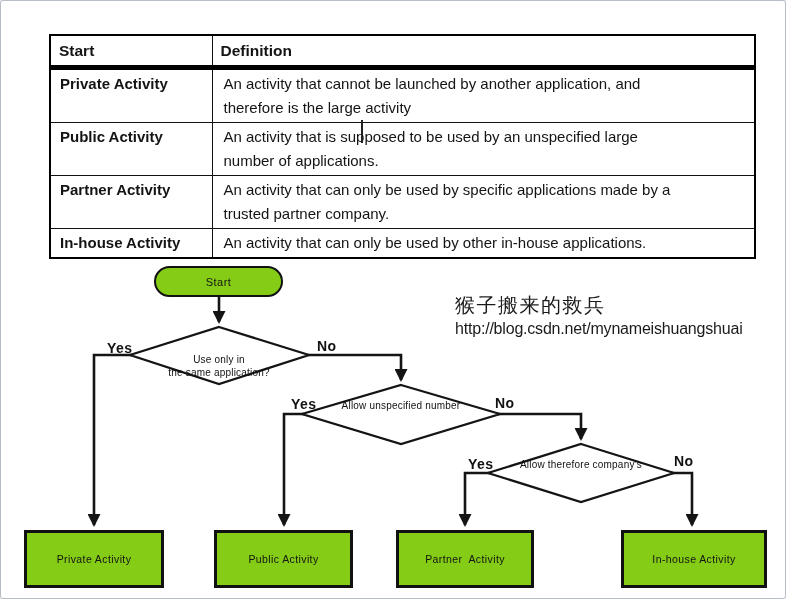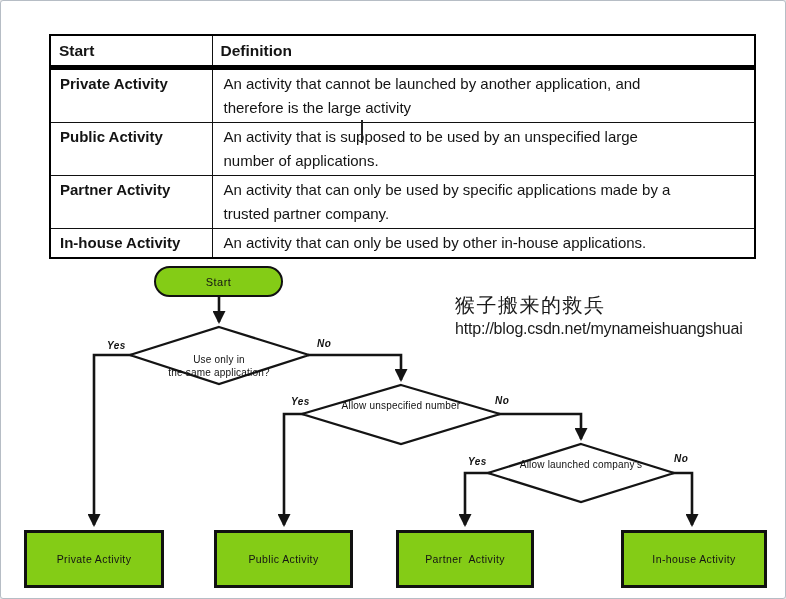--- a/index.html
+++ b/index.html
@@ -42,21 +42,21 @@
   svg.flow{position:absolute;left:0;top:0;width:784px;height:597px;}
   .node{position:absolute;box-sizing:border-box;background:#84cc16;
     display:flex;align-items:center;justify-content:center;text-align:center;}
   .start{
     left:153px;top:265px;width:129px;height:31px;
     border:2.5px solid #111;border-radius:16px;font-size:11px;letter-spacing:0.5px;
   }
   .dlabel{position:absolute;width:190px;text-align:center;
     font-size:10px;line-height:13px;letter-spacing:0.2px;color:#111;}
   .dl1{left:123px;top:352px;} .dl2{left:305px;top:398px;} .dl3{left:485px;top:457px;}
-  .yn{position:absolute;font-size:10px;font-weight:600;letter-spacing:0.5px;color:#111;font-style:italic;}
+  .yn{position:absolute;font-size:14px;font-weight:600;letter-spacing:0.5px;color:#111;}
   .yes1{left:106px;top:339px;} .no1{left:316px;top:337px;}
   .yes2{left:290px;top:395px;} .no2{left:494px;top:394px;}
   .yes3{left:467px;top:455px;} .no3{left:673px;top:452px;}
   .term{
     top:529px;height:58px;border:3px solid #111;
     font-size:10.5px;letter-spacing:0.4px;white-space:pre;
   }
   .t1{left:23px;width:140px;} .t2{left:213px;width:139px;}
   .t3{left:395px;width:138px;} .t4{left:620px;width:146px;}
 </style>
@@ -141,21 +141,21 @@
   </div>
 
   <div class="dlabel dl1">
     <div>Use only in</div>
     <div>the same application?</div>
   </div>
   <div class="dlabel dl2">
     <div>Allow unspecified number</div>
   </div>
   <div class="dlabel dl3">
-    <div>Allow launched company’s</div>
+    <div>Allow therefore company’s</div>
   </div>
 
   <span class="yn yes1">Yes</span>
   <span class="yn no1">No</span>
   <span class="yn yes2">Yes</span>
   <span class="yn no2">No</span>
   <span class="yn yes3">Yes</span>
   <span class="yn no3">No</span>
 
   <div class="node term t1">Private Activity</div>

